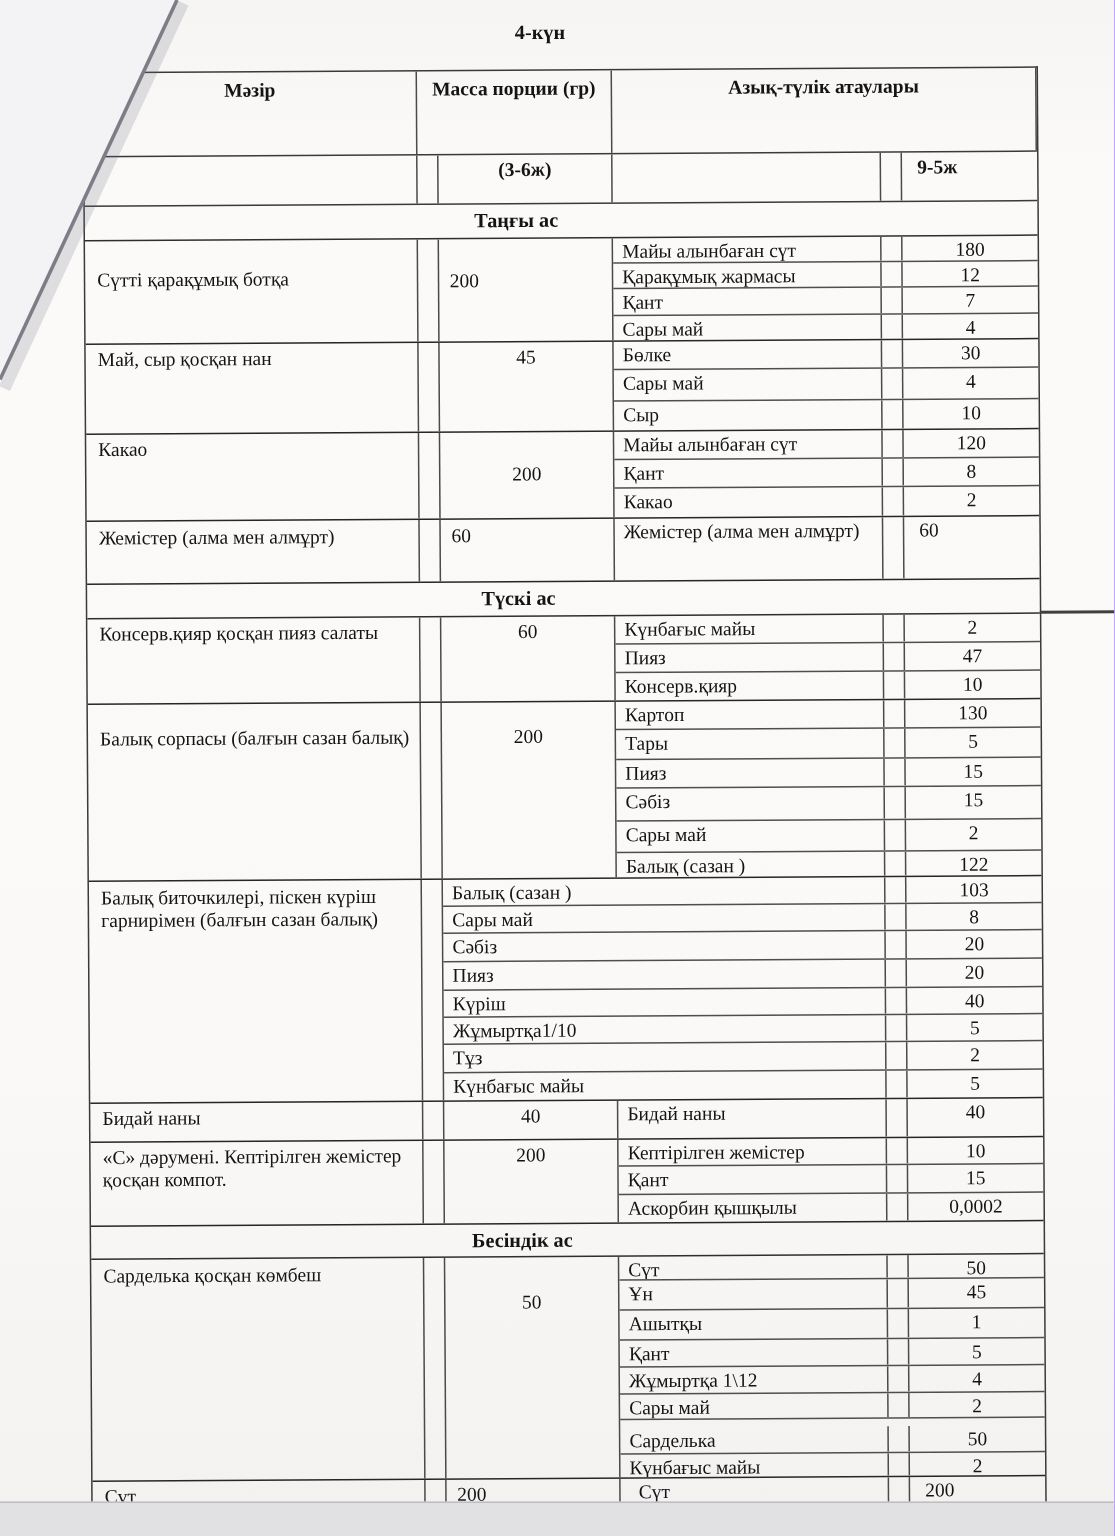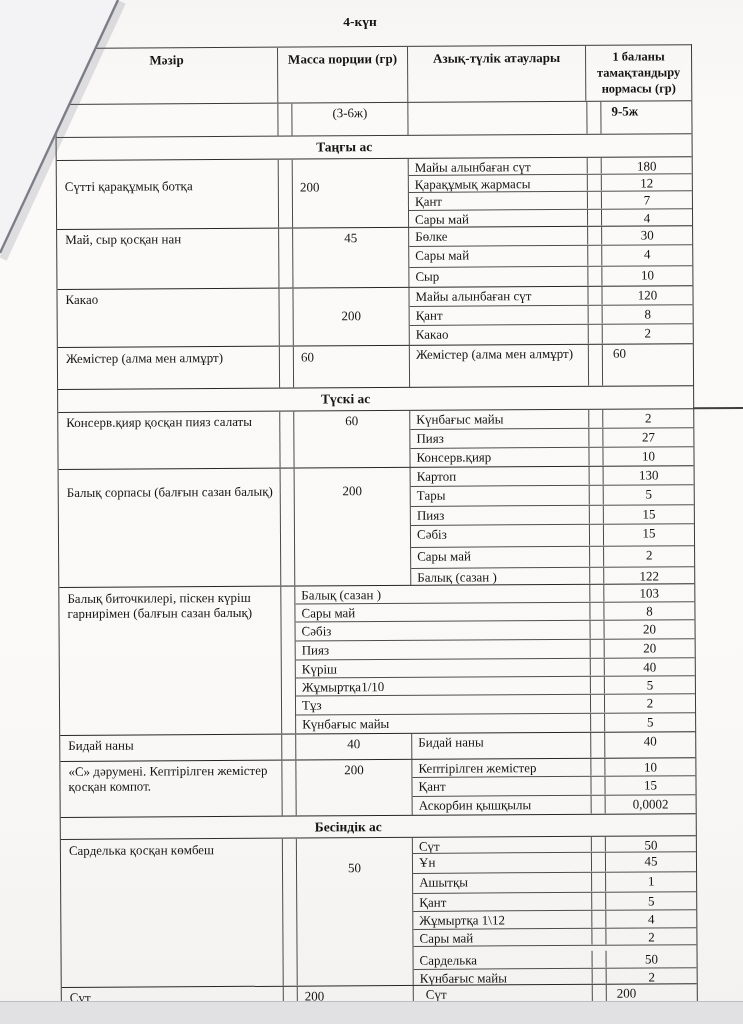--- a/index.html
+++ b/index.html
@@ -27,21 +27,21 @@
   .hrow { display:flex; height:56px; border-bottom:1px solid #3a3a3a; box-sizing:border-box; }
   .hc { box-sizing:border-box; padding-top:4px; text-align:center; font-weight:bold; overflow:hidden; }
   .hc-menu { width:222px; border-right:1px solid #4a4a4a; }
   .hc-mass { width:130px; border-right:1px solid #4a4a4a; }
   .hc-foods { flex:1; border-right:1px solid #4a4a4a; }
   .hc-norm { width:105px; padding:3px 6px 0 6px; font-size:12.5px; line-height:16px; }
   .srow { display:flex; height:33px; border-bottom:1px solid #3a3a3a; box-sizing:border-box; }
   .sc { box-sizing:border-box; padding-top:2px; overflow:hidden; }
   .sc-menu { width:222px; border-right:1px solid #4a4a4a; }
   .sc-n1 { width:14px; border-right:1px solid #4a4a4a; }
-  .sc-mass { width:116px; border-right:1px solid #4a4a4a; text-align:center; font-weight:normal; }
+  .sc-mass { width:116px; border-right:1px solid #4a4a4a; text-align:center; font-weight:bold; }
   .sc-foods { flex:1; border-right:1px solid #4a4a4a; }
   .sc-n2 { width:14px; border-right:1px solid #4a4a4a; }
   .sc-norm { width:90px; font-weight:bold; padding-left:10px; }
   .section-title {
     height:23px; box-sizing:border-box; border-bottom:1px solid #2e2e2e;
     text-align:center; font-weight:bold; font-size:13.5px; line-height:21px;
     padding-right:60px; overflow:hidden;
   }
   .group { display:flex; border-bottom:1px solid #262626; }
   .g-menu { width:222px; box-sizing:border-box; border-right:1px solid #4a4a4a; padding:2px 6px 0 8px; overflow:hidden; }
@@ -69,21 +69,20 @@
 
     <div class="doc-title">4-күн</div>
 
     <div class="table-wrap">
       <div class="grid">
 
         <div class="hrow">
           <div class="hc hc-menu">Мәзір</div>
           <div class="hc hc-mass">Масса порции (гр)</div>
           <div class="hc hc-foods">Азық-түлік атаулары</div>
-          <div class="hc hc-norm">1 баланы тамақтандыру нормасы (гр)</div>
         </div>
 
         <div class="srow">
           <div class="sc sc-menu"></div>
           <div class="sc sc-n1"></div>
           <div class="sc sc-mass">(3-6ж)</div>
           <div class="sc sc-foods"></div>
           <div class="sc sc-n2"></div>
           <div class="sc sc-norm">9-5ж</div>
         </div>
@@ -185,21 +184,21 @@
           <div class="g-mass">60</div>
           <div class="g-items">
             <div class="item" style="height:19px">
                 <div class="i-name">Күнбағыс майы</div>
                 <div class="i-n2"></div>
                 <div class="i-val">2</div>
               </div>
             <div class="item" style="height:19px">
                 <div class="i-name">Пияз</div>
                 <div class="i-n2"></div>
-                <div class="i-val">27</div>
+                <div class="i-val">47</div>
               </div>
             <div class="item" style="height:18px">
                 <div class="i-name">Консерв.қияр</div>
                 <div class="i-n2"></div>
                 <div class="i-val">10</div>
               </div>
           </div>
         </div>
 
         <div class="group">

